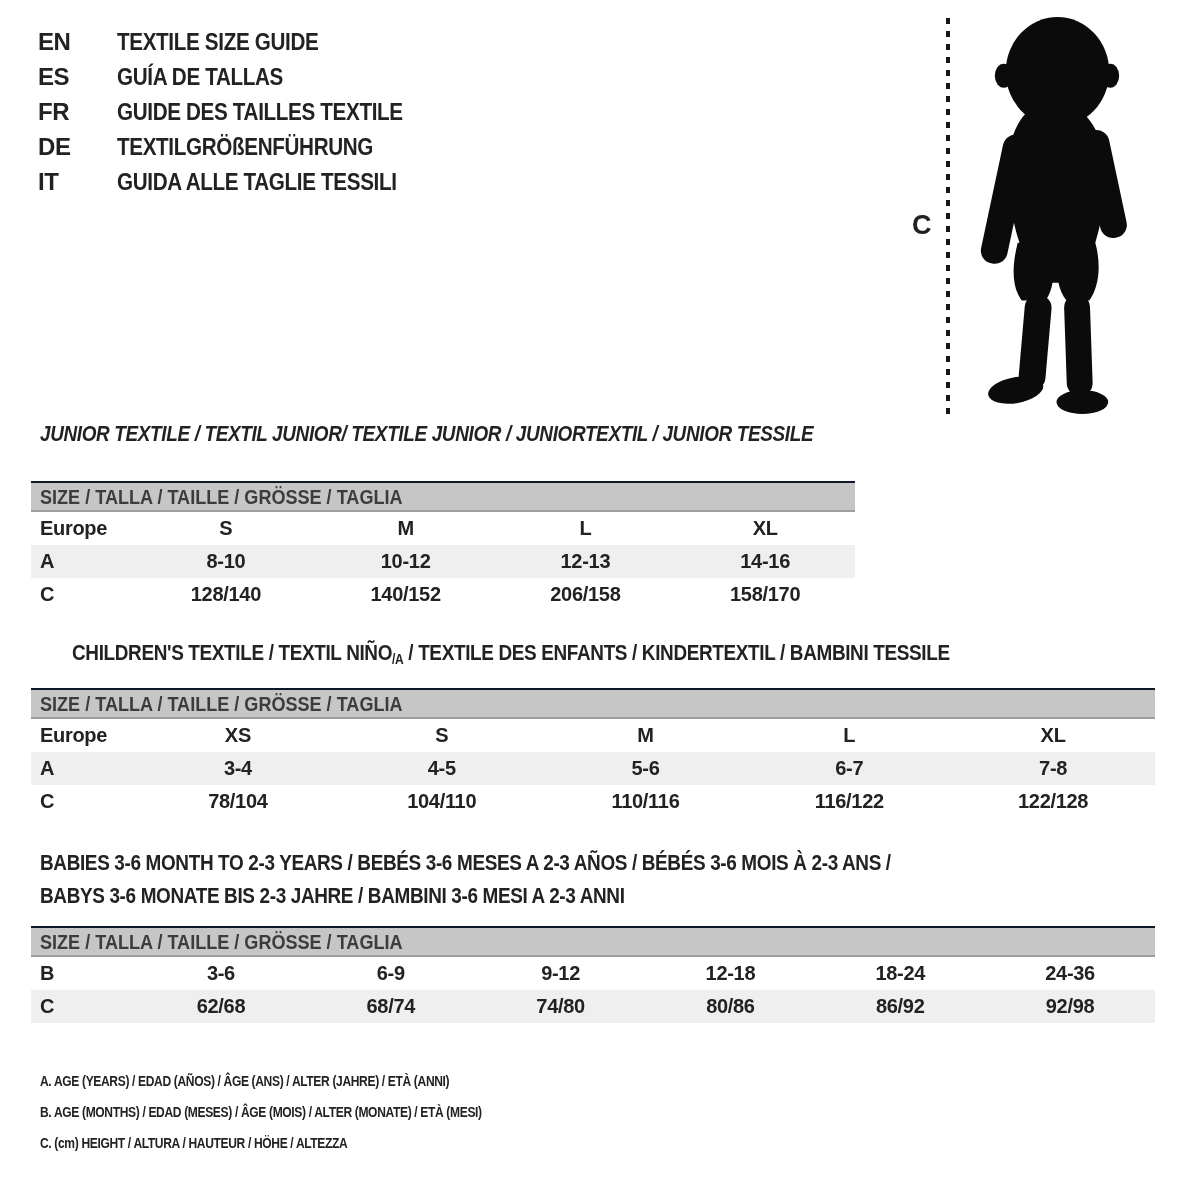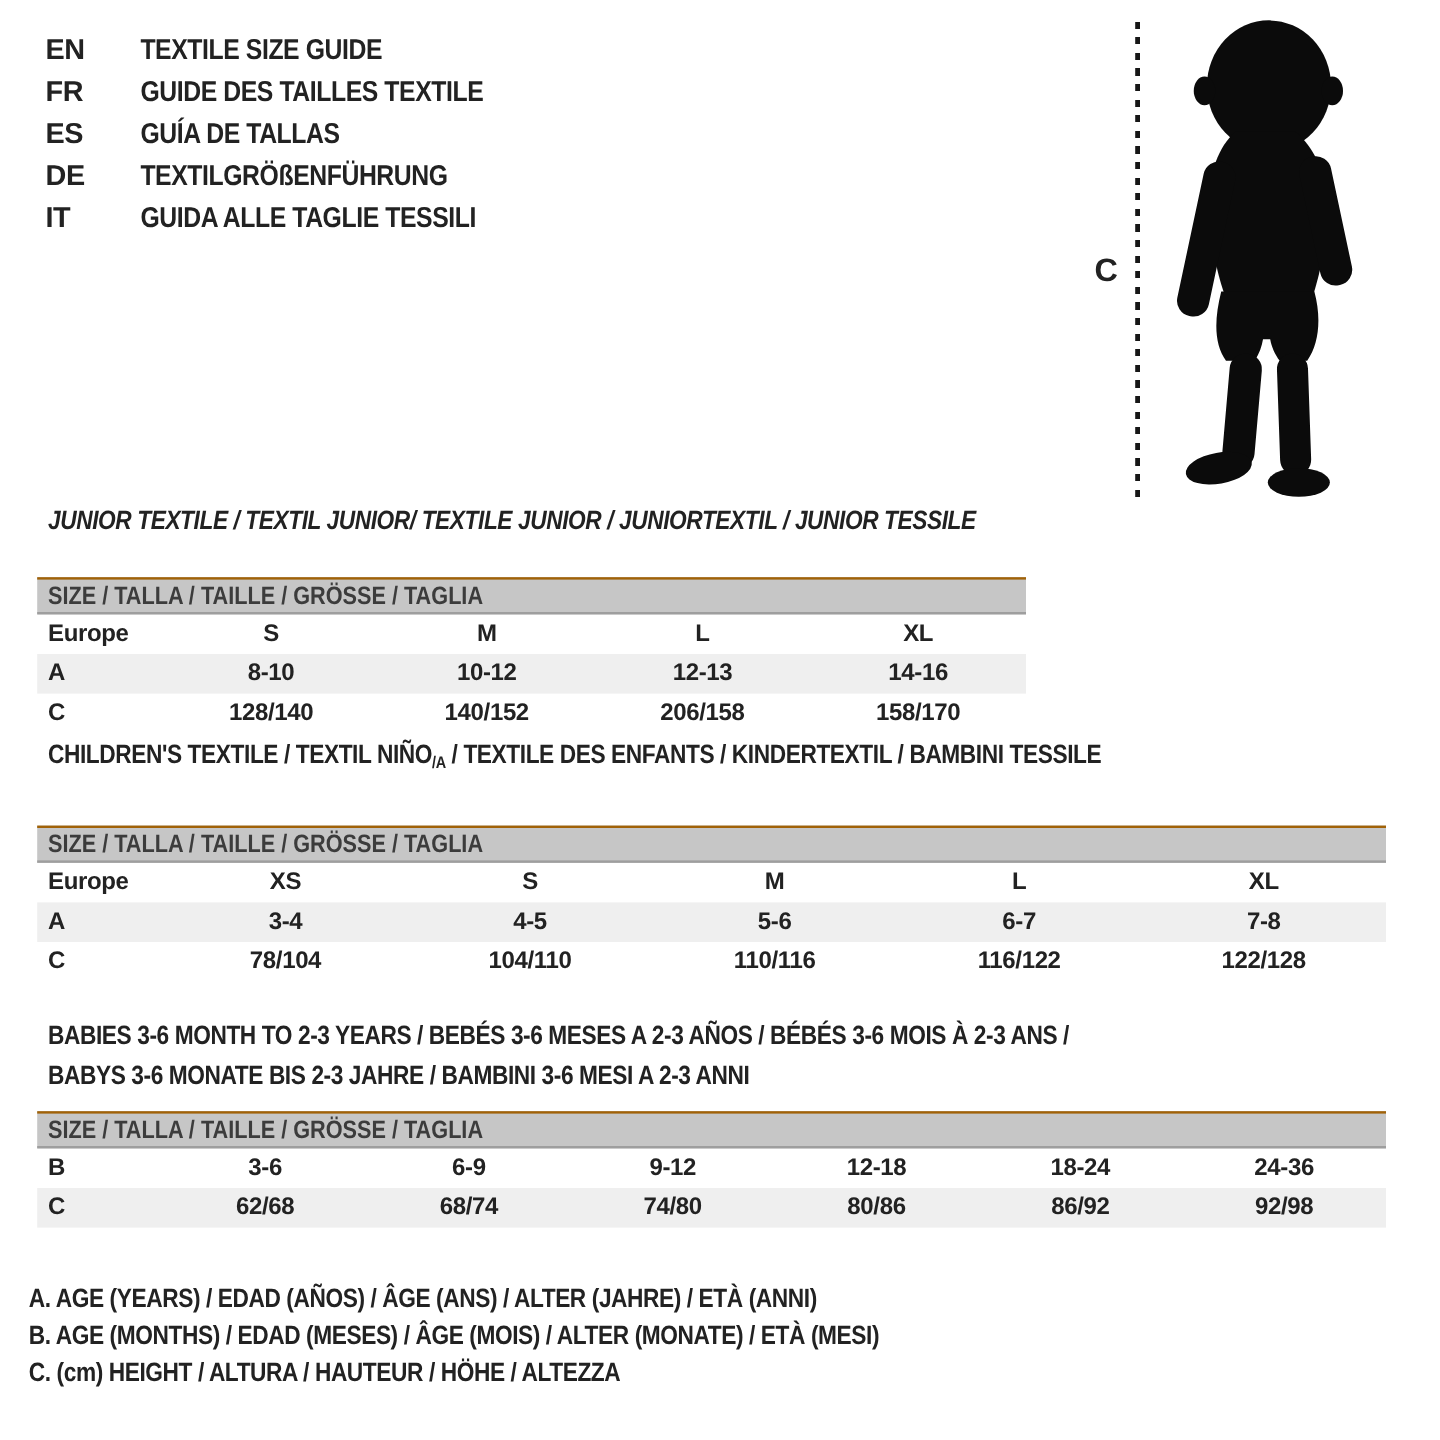--- a/index.html
+++ b/index.html
@@ -17,56 +17,56 @@
   
   .figure{position:absolute;left:880px;top:8px;width:310px;height:420px;}
   .measure-label{position:absolute;left:32px;top:202px;font-size:27px;}
   .dashed-line{position:absolute;left:66px;top:10px;width:4px;height:398px;
     background:repeating-linear-gradient(to bottom,#161616 0 6px,transparent 6px 13px);}
   .baby-svg{position:absolute;left:86px;top:4px;}
 
   
   .section-title{position:absolute;left:40px;font-size:22px;line-height:24px;letter-spacing:-0.4px;}
   #junior-title{top:422px;font-style:italic;}
-  #children-title{top:617px;}
+  #children-title{top:641px;margin-left:32px;}
   #babies-title{top:846px;line-height:33px;}
   .sub-small{font-size:14px;vertical-align:-4px;}
 
   
   .size-table{position:absolute;left:31px;}
   #junior-table{top:481px;width:824px;}
   #children-table{top:688px;width:1124px;}
   #babies-table{top:926px;width:1124px;}
-  .size-bar{height:27px;background:#c6c6c6;border-top:2px solid #a16207;border-bottom:2px solid #9e9e9e;
+  .size-bar{height:27px;background:#c6c6c6;border-top:2px solid #0f172a;border-bottom:2px solid #9e9e9e;
     display:flex;align-items:center;padding-left:9px;font-size:21px;color:#3c3c3c;}
   .trow{display:flex;align-items:center;height:33px;font-size:20px;letter-spacing:-0.3px;justify-content:flex-end;}
   .trow.alt{background:#efefef;}
   .row-label{flex:0 0 96px;padding-left:9px;text-align:left;}
   .cell{flex:1;text-align:center;}
 
   
-  .legend{position:absolute;left:24px;top:1066px;font-size:22px;line-height:31px;letter-spacing:-0.4px;}
+  .legend{position:absolute;left:40px;top:1066px;font-size:14px;line-height:31px;letter-spacing:-0.4px;}
 </style>
 </head>
 <body>
 
 <div class="canvas">
 
   <div class="lang-list">
     <div class="lang-row">
       <span class="lang-code">EN</span>
       <span class="condense">TEXTILE SIZE GUIDE</span>
     </div>
     <div class="lang-row">
+      <span class="lang-code">ES</span>
+      <span class="condense">GUÍA DE TALLAS</span>
+    </div>
+    <div class="lang-row">
       <span class="lang-code">FR</span>
       <span class="condense">GUIDE DES TAILLES TEXTILE</span>
-    </div>
-    <div class="lang-row">
-      <span class="lang-code">ES</span>
-      <span class="condense">GUÍA DE TALLAS</span>
     </div>
     <div class="lang-row">
       <span class="lang-code">DE</span>
       <span class="condense">TEXTILGRÖßENFÜHRUNG</span>
     </div>
     <div class="lang-row">
       <span class="lang-code">IT</span>
       <span class="condense">GUIDA ALLE TAGLIE TESSILI</span>
     </div>
   </div>

